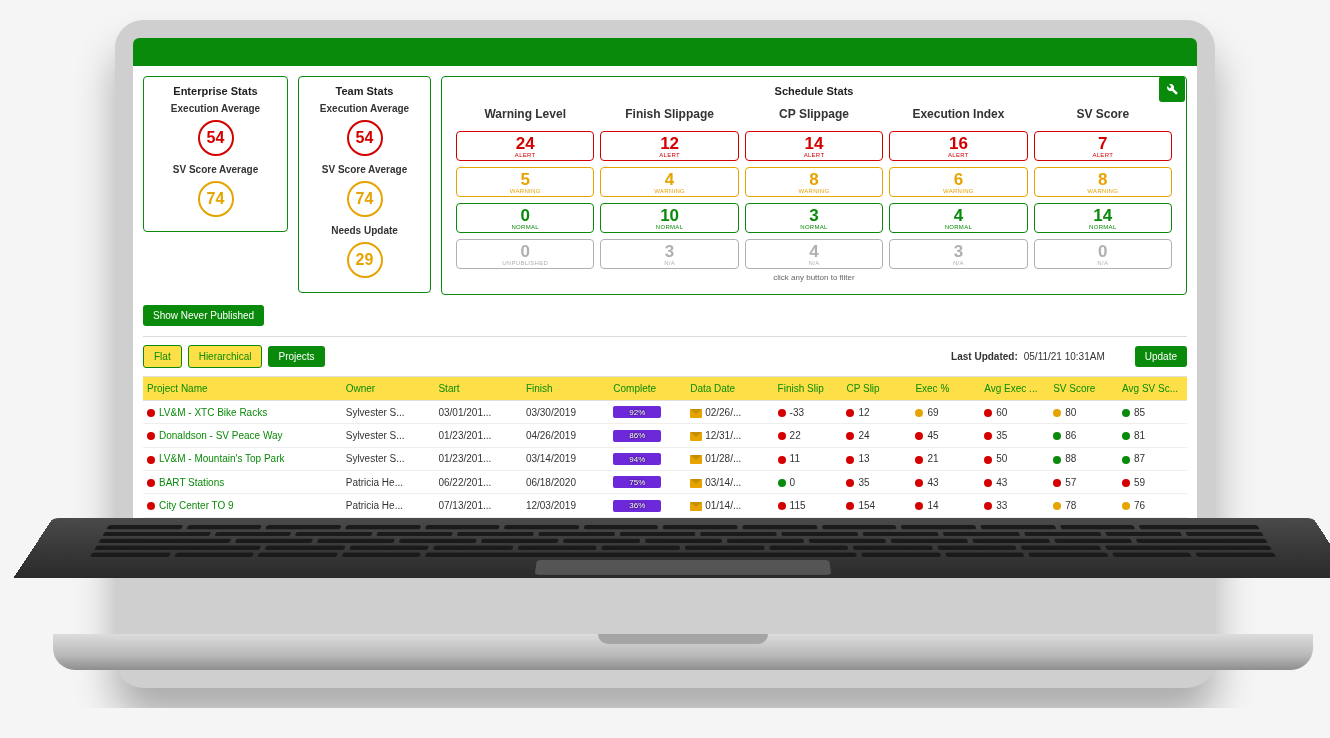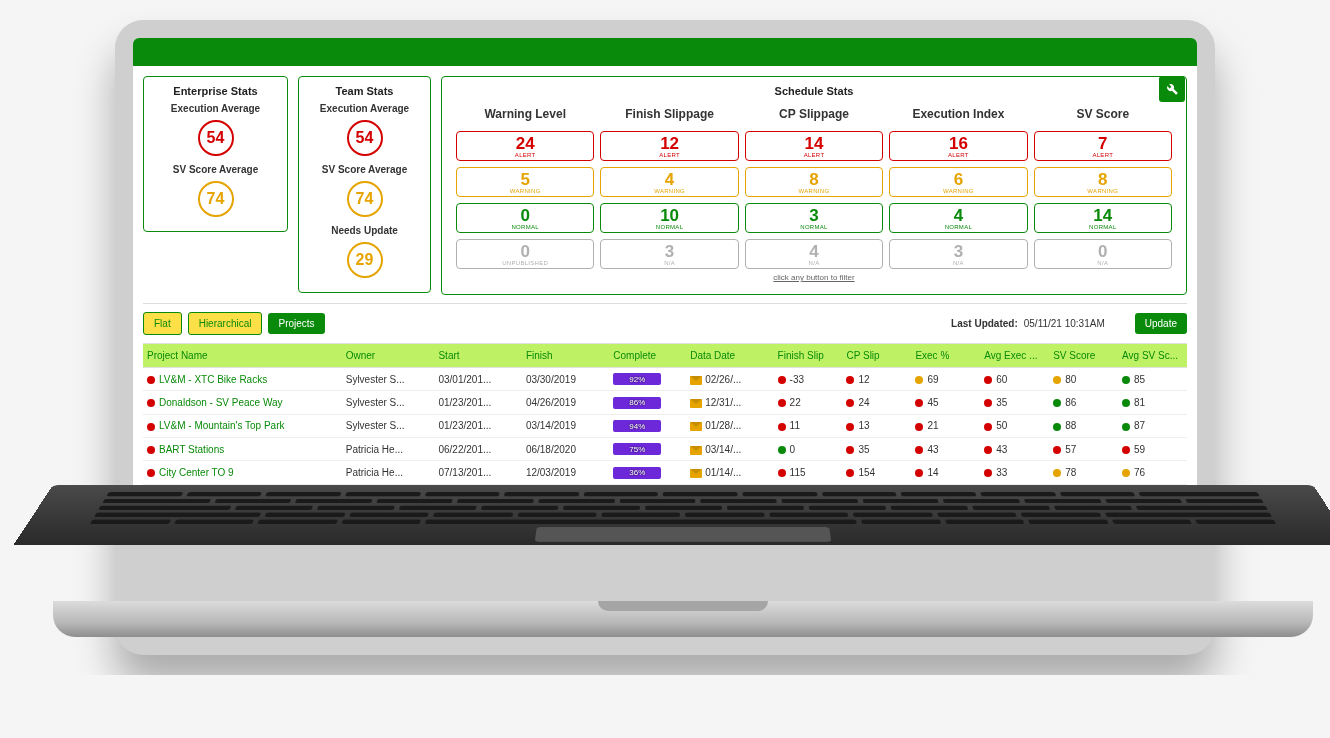--- a/index.html
+++ b/index.html
@@ -20,33 +20,33 @@
   .circle.orange { border-color: #e6a400; color: #e6a400; }
   .sched-grid { display: grid; grid-template-columns: repeat(5, 1fr); gap: 6px; padding: 4px 4px 0; }
   .sched-col-head { font-size: 12px; font-weight: bold; text-align: center; padding: 0 2px 4px; }
   .sched-cell { border: 1.5px solid; border-radius: 4px; text-align: center; padding: 3px 0 2px; cursor: pointer; }
   .sched-cell .num { font-size: 17px; font-weight: bold; line-height: 1; }
   .sched-cell .lab { font-size: 6px; letter-spacing: .3px; }
   .sched-cell.alert { border-color: #d40000; color: #d40000; }
   .sched-cell.warning { border-color: #e6a400; color: #e6a400; }
   .sched-cell.normal { border-color: #0a8a0a; color: #0a8a0a; }
   .sched-cell.na { border-color: #b0b0b0; color: #b0b0b0; }
-  .sched-hint { font-size: 8px; color: #666; text-align: center; margin-top: 4px; text-decoration: underline; }
+  .sched-hint { font-size: 8px; color: #666; text-align: center; margin-top: 4px; }
   .wrench-btn { position: absolute; right: 12px; top: 38px; width: 26px; height: 26px; background: #0a8a0a; border-radius: 3px; display: flex; align-items: center; justify-content: center; cursor: pointer; }
   .wrench-btn svg { width: 14px; height: 14px; fill: #fff; }
   .btn { background: #0a8a0a; color: #fff; border: none; padding: 5px 10px; font-size: 10px; border-radius: 3px; cursor: pointer; }
   .btn.outline { background: #fde047; color: #0a8a0a; border: 1px solid #0a8a0a; }
   .action-row1 { margin: 10px 0; }
   .divider { border: 0; border-top: 1px solid #ddd; margin: 8px 0; }
   .action-row2 { display: flex; align-items: center; gap: 6px; margin-bottom: 8px; }
   .spacer { flex: 1; }
   .last-updated-label { font-size: 10px; font-weight: bold; color: #333; }
   .last-updated-val { font-size: 10px; color: #333; margin-right: 24px; }
   table { width: 100%; border-collapse: collapse; font-size: 10px; }
-  th { text-align: left; padding: 6px 4px; color: #0a8a0a; font-weight: normal; border-bottom: 1px solid #e0e0e0; border-top: 1px solid #e0e0e0; background: #bef264; }
+  th { text-align: left; padding: 6px 4px; color: #0a8a0a; font-weight: normal; border-bottom: 1px solid #e0e0e0; border-top: 1px solid #e0e0e0; background: #fde047; }
   td { padding: 5px 4px; border-bottom: 1px solid #eee; white-space: nowrap; overflow: hidden; text-overflow: ellipsis; }
   .dot { width: 8px; height: 8px; border-radius: 50%; display: inline-block; margin-right: 4px; vertical-align: middle; }
   .dot.red { background: #d40000; }
   .dot.green { background: #0a8a0a; }
   .dot.orange { background: #e6a400; }
   .pname { color: #0a8a0a; }
   .progress { width: 48px; height: 12px; background: #6d28d9; border-radius: 2px; position: relative; display: inline-block; overflow: hidden; vertical-align: middle; }
   .progress .bar { height: 100%; background: #0a8a0a; }
   .progress .pct { position: absolute; inset: 0; display: flex; align-items: center; justify-content: center; font-size: 8px; color: #fff; text-shadow: 0 0 2px #000; }
   .progress.low .bar { background: #0a8a0a; }
@@ -183,20 +183,23 @@
               </div>
               <div class="sched-cell na">
                 <div class="num">0</div>
                 <div class="lab">N/A</div>
               </div>
             </div>
           <div class="sched-hint">click any button to filter</div>
         </div>
       </div>
 
+      <div class="action-row1">
+        <button class="btn">Show Never Published</button>
+      </div>
       <hr class="divider">
       <div class="action-row2">
         <button class="btn outline">Flat</button>
         <button class="btn outline">Hierarchical</button>
         <button class="btn">Projects</button>
         <div class="spacer"></div>
         <span class="last-updated-label">Last Updated:</span>
         <span class="last-updated-val">05/11/21 10:31AM</span>
         <button class="btn">Update</button>
       </div>

